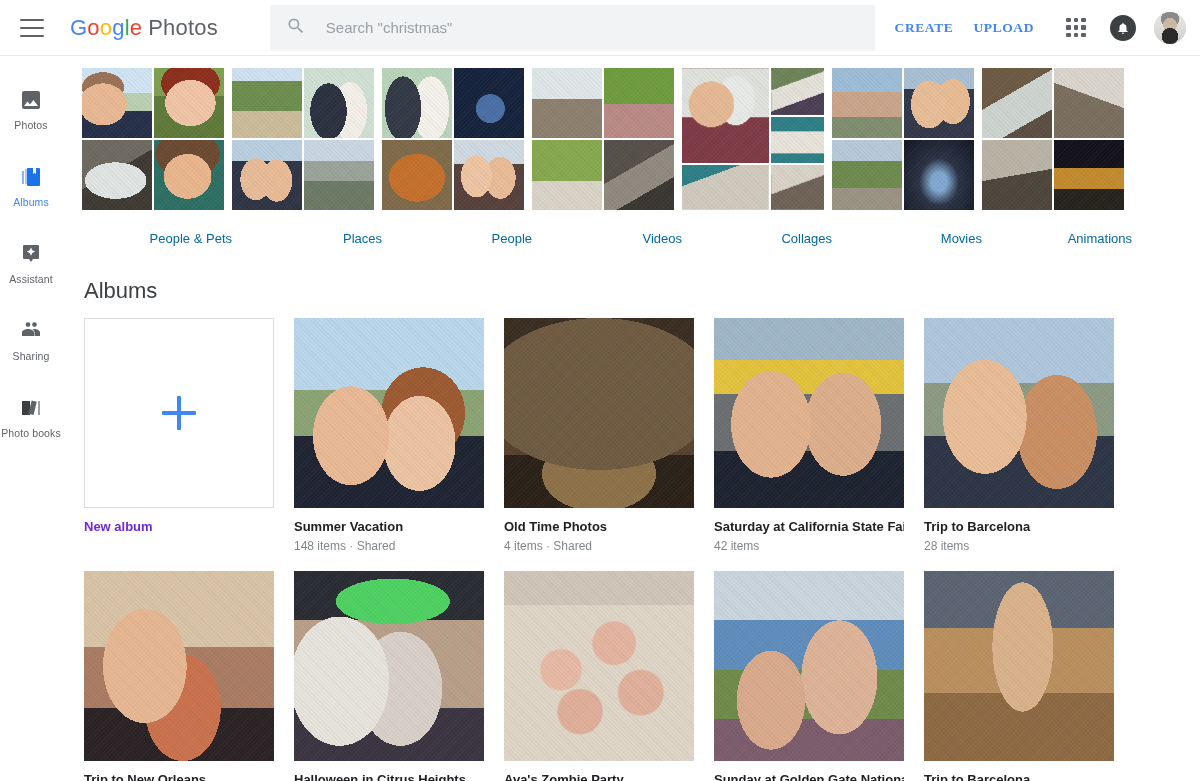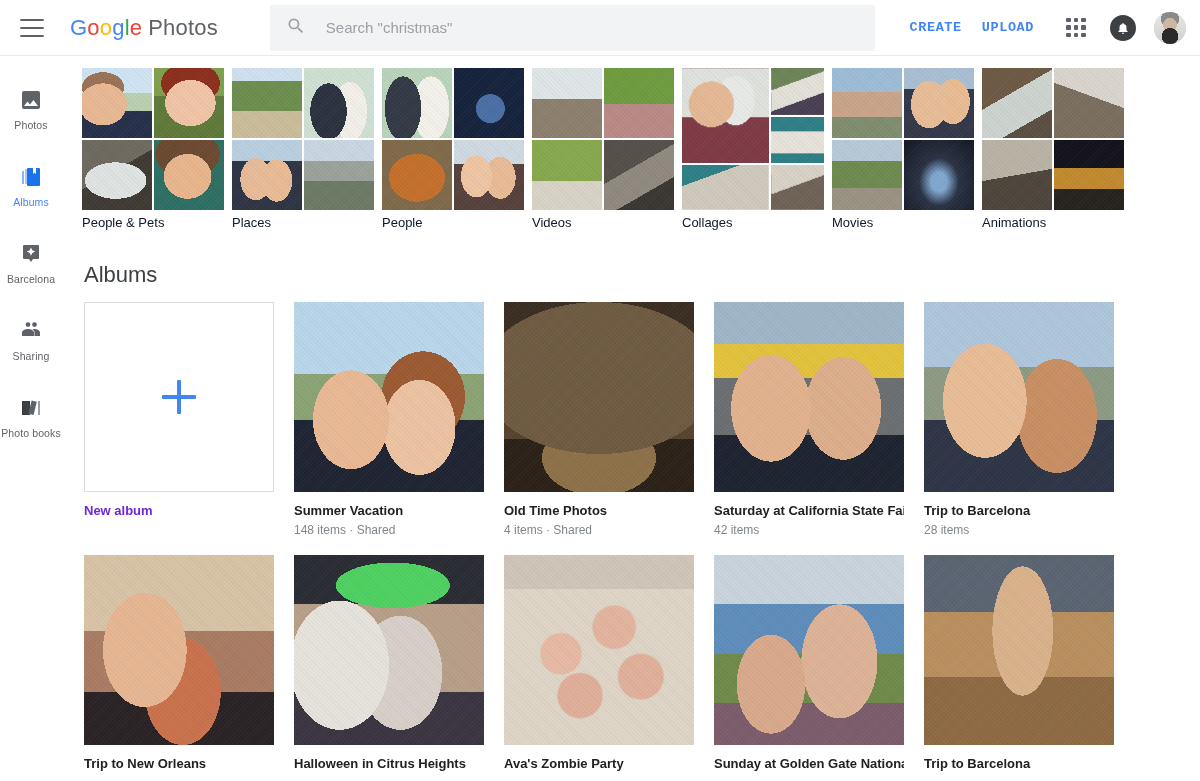--- a/index.html
+++ b/index.html
@@ -50,21 +50,21 @@
   .searchbar input {
     border: none; outline: none; background: transparent;
     font-family: "Liberation Sans", sans-serif;
     font-size: 15px; color: #3c4043; width: 100%;
   }
   .searchbar input::placeholder { color: #9aa0a6; }
 
   .header-actions { margin-left: auto; display: flex; align-items: center; padding-right: 14px; }
   .txt-btn {
     background: none; border: none; cursor: pointer;
-    font-family: Liberation Mono, monospace;
+    font-family: Liberation Serif, serif;
     font-size: 13.5px; font-weight: 700; letter-spacing: .6px;
     color: #4285f4; padding: 8px 10px; text-transform: uppercase;
   }
   .apps-grid {
     width: 20px; height: 20px; margin-left: 22px; margin-right: 8px;
     display: grid; grid-template-columns: repeat(3,1fr); grid-template-rows: repeat(3,1fr);
     gap: 3px; cursor: pointer;
   }
   .apps-grid i { background: #5f6368; border-radius: 1px; display: block; }
   .bell {
@@ -108,21 +108,21 @@
 
   
   .cats { display: flex; padding: 12px 0 0 20px; }
   .cat { width: 150px; cursor: pointer; }
   .cat-tile {
     width: 142px; height: 142px;
     display: grid; grid-template-columns: 1fr 1fr; grid-template-rows: 1fr 1fr;
     gap: 2px; overflow: hidden; background: #fff;
   }
   .cat-tile .ph { width: 100%; height: 100%; background-size: cover; background-position: center; }
-  .cat-label { margin-top: 5px; font-size: 13px; color: #0f172a; }
+  .cat-label { margin-top: 21px; font-size: 13px; color: #0369a1; text-align: right; }
 
   
   .cat-tile.collage {
     grid-template-columns: 1.62fr 1fr;
     grid-template-rows: 1.05fr 1.05fr 1fr;
   }
   .cat-tile.collage .c1 { grid-column: 1; grid-row: 1 / span 2; }
   .cat-tile.collage .c2 { grid-column: 2; grid-row: 1; }
   .cat-tile.collage .c3 { grid-column: 2; grid-row: 2; }
   .cat-tile.collage .c4 { grid-column: 1; grid-row: 3; }
@@ -363,21 +363,21 @@
       <span class="nav-label">Albums</span>
     </a>
 
     <a class="nav-item">
       <span class="nav-icon">
         <svg width="24" height="24" viewBox="0 0 24 24">
           <path fill="#5f6368" d="M5 3h14a1 1 0 011 1v12a1 1 0 01-1 1h-5l-2 3-2-3H5a1 1 0 01-1-1V4a1 1 0 011-1z"></path>
           <path fill="#ffffff" d="M12 5.4l1.3 2.9 2.9 1.3-2.9 1.3L12 13.8l-1.3-2.9L7.8 9.6l2.9-1.3z"></path>
         </svg>
       </span>
-      <span class="nav-label">Barcelona</span>
+      <span class="nav-label">Assistant</span>
     </a>
 
     <a class="nav-item">
       <span class="nav-icon">
         <svg width="24" height="24" viewBox="0 0 24 24">
             <path fill="#5f6368" d="M9 8a2.4 2.4 0 100-4.8A2.4 2.4 0 009 8zm6.5 0a2.4 2.4 0 100-4.8 2.4 2.4 0 000 4.8zM9 10c-2.6 0-6 1.3-6 3.6V17h12v-3.4C15 11.3 11.6 10 9 10zm6.5 0c-.6 0-1.3.1-2 .2 1.3.9 2 2 2 3.4V17H21v-3.4c0-2.3-3-3.6-5.5-3.6z"></path>
           </svg>
       </span>
       <span class="nav-label">Sharing</span>
     </a>

